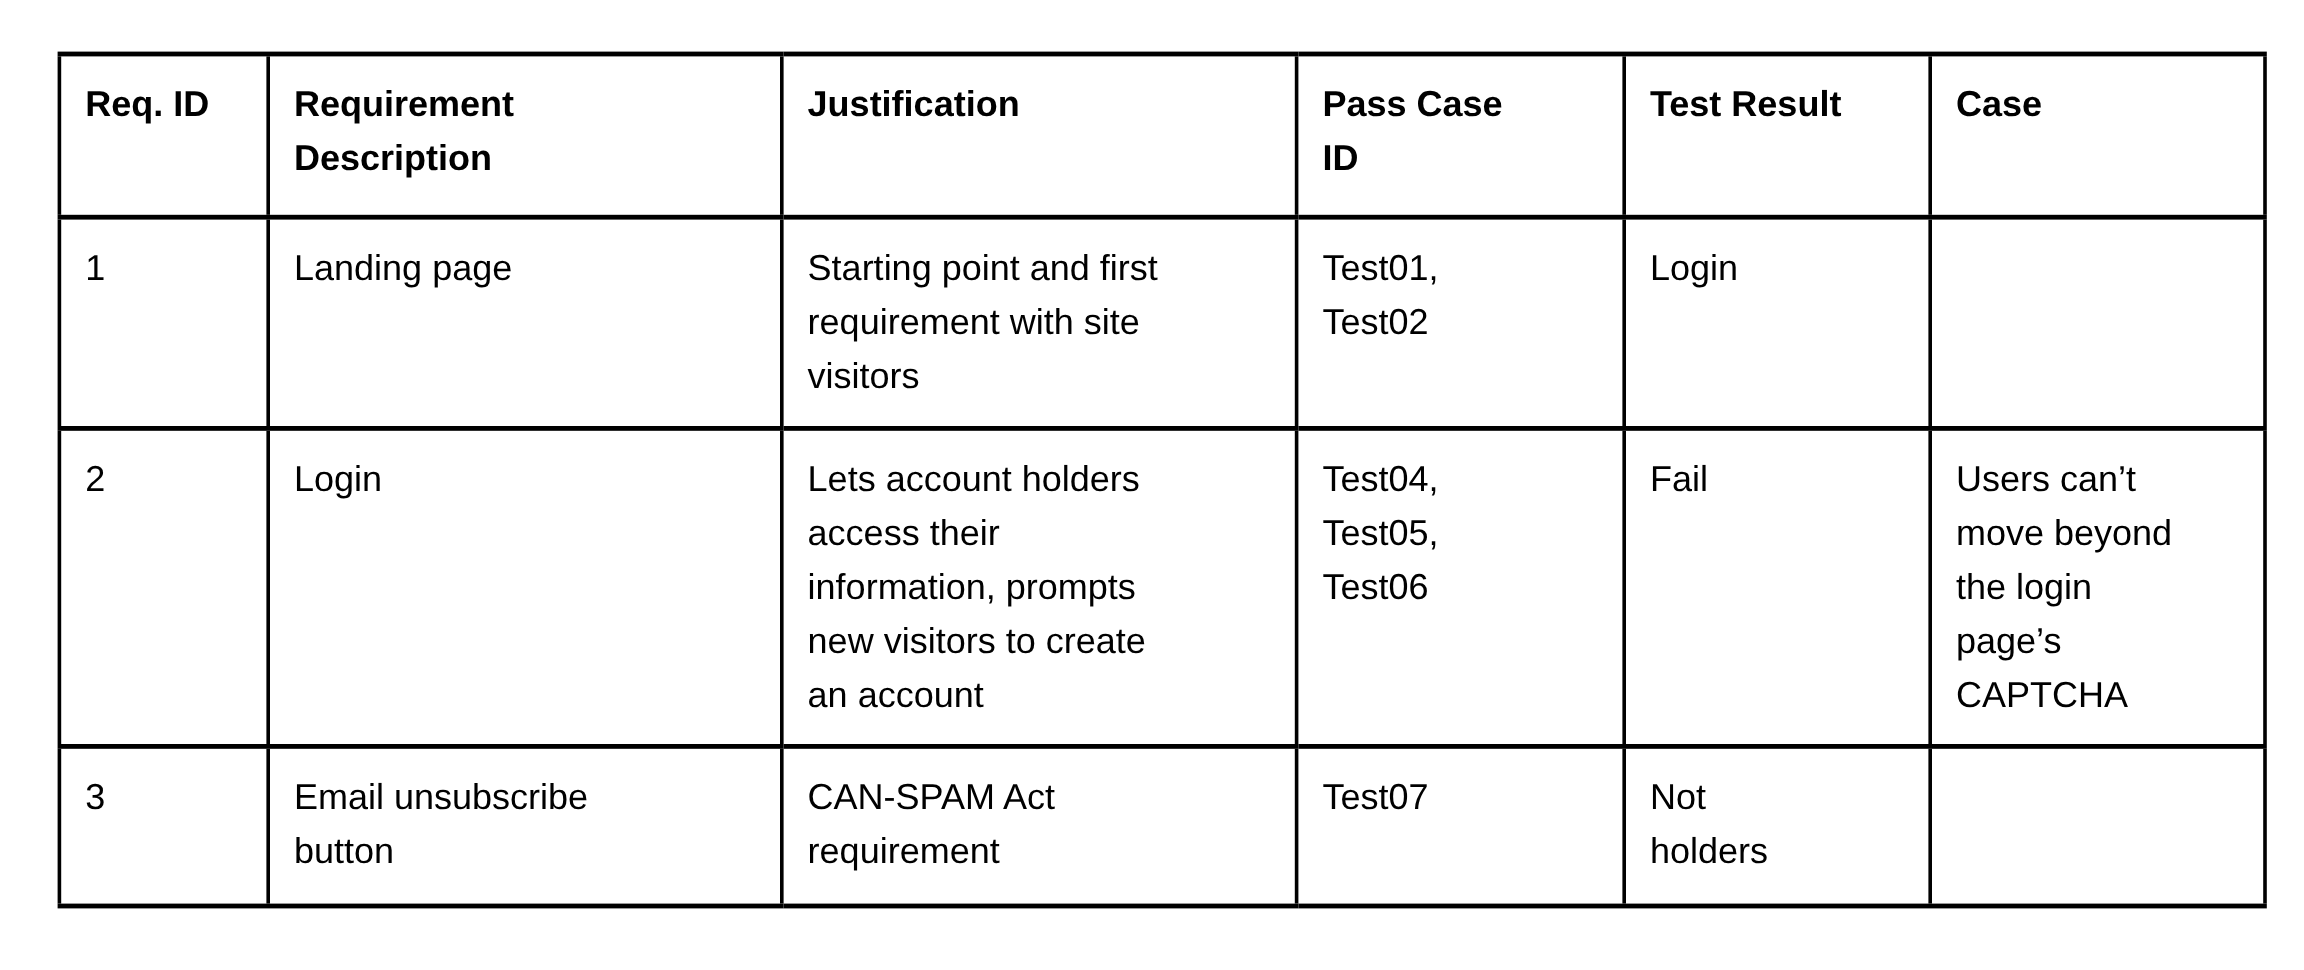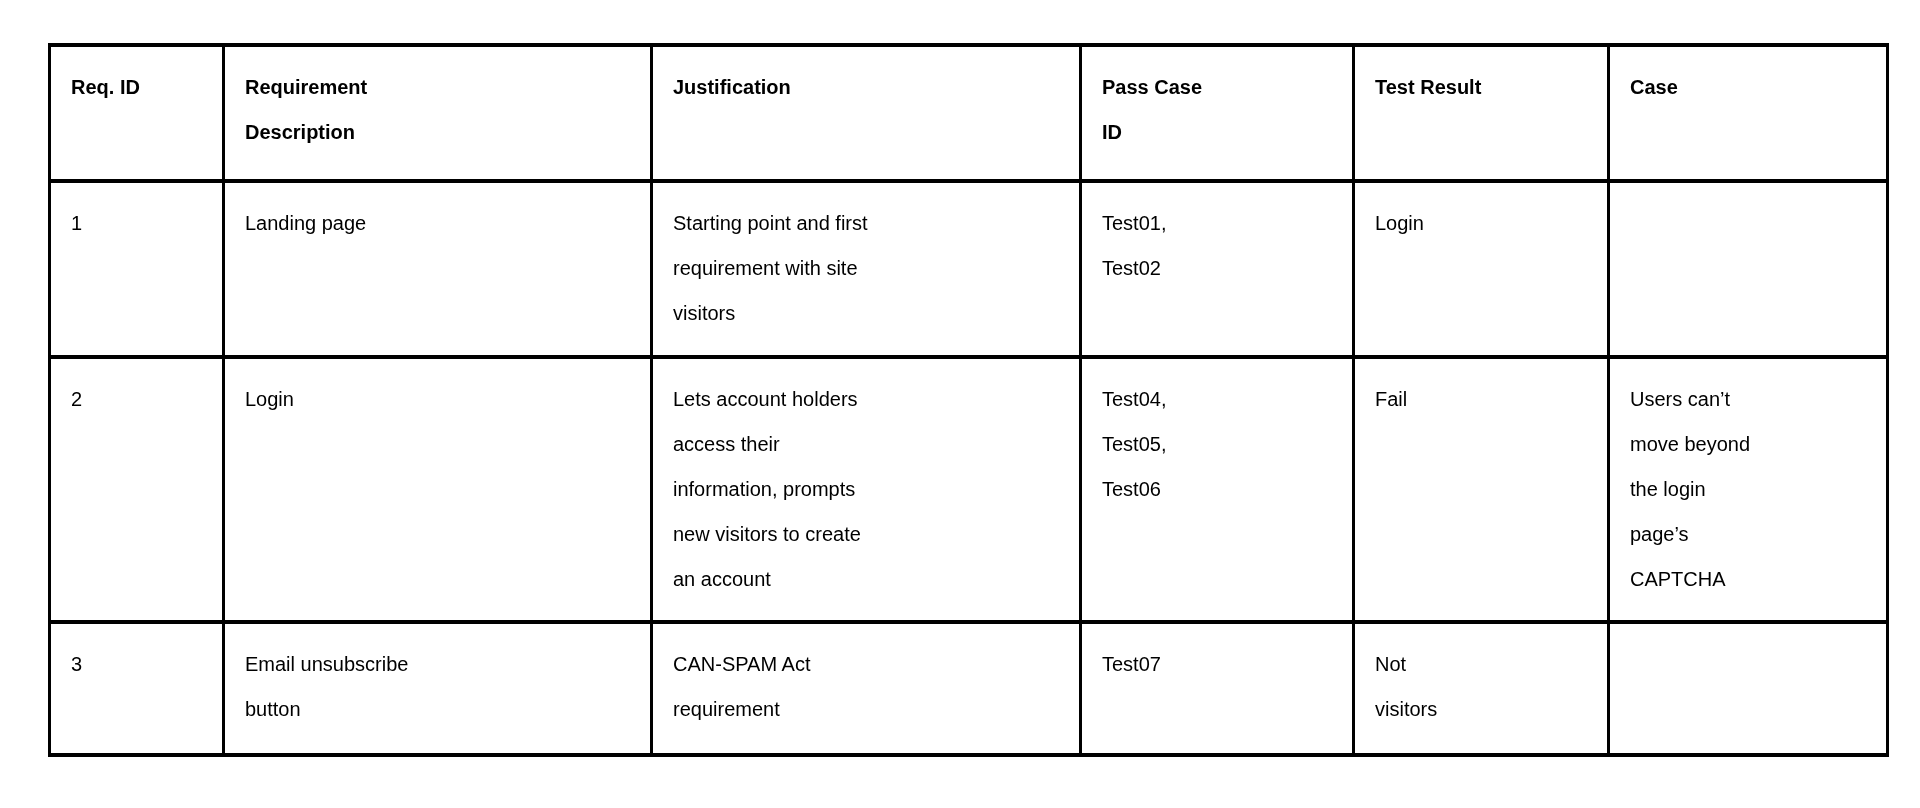--- a/index.html
+++ b/index.html
@@ -27,21 +27,21 @@
   }
   table.req-table th,
   table.req-table td {
     border-left: 3px solid #000000;
     border-right: 3px solid #000000;
     border-top: 4px solid #000000;
     border-bottom: 4px solid #000000;
     vertical-align: top;
     text-align: left;
     padding: 18px 20px;
-    font-size: 20px;
+    font-size: 30px;
     line-height: 45px;
     color: #000000;
     white-space: pre-line;
     overflow: hidden;
   }
   table.req-table th {
     font-weight: bold;
   }
   tr.row-header { height: 136px; }
   tr.row-1 { height: 176px; }
@@ -102,18 +102,18 @@
 CAPTCHA</td>
       </tr>
       <tr class="row-3">
         <td>3</td>
         <td>Email unsubscribe
 button</td>
         <td>CAN-SPAM Act
 requirement</td>
         <td>Test07</td>
         <td>Not
-visitors</td>
+holders</td>
         <td></td>
       </tr>
     </tbody>
   </table>
 </div>
 
 </body></html>

